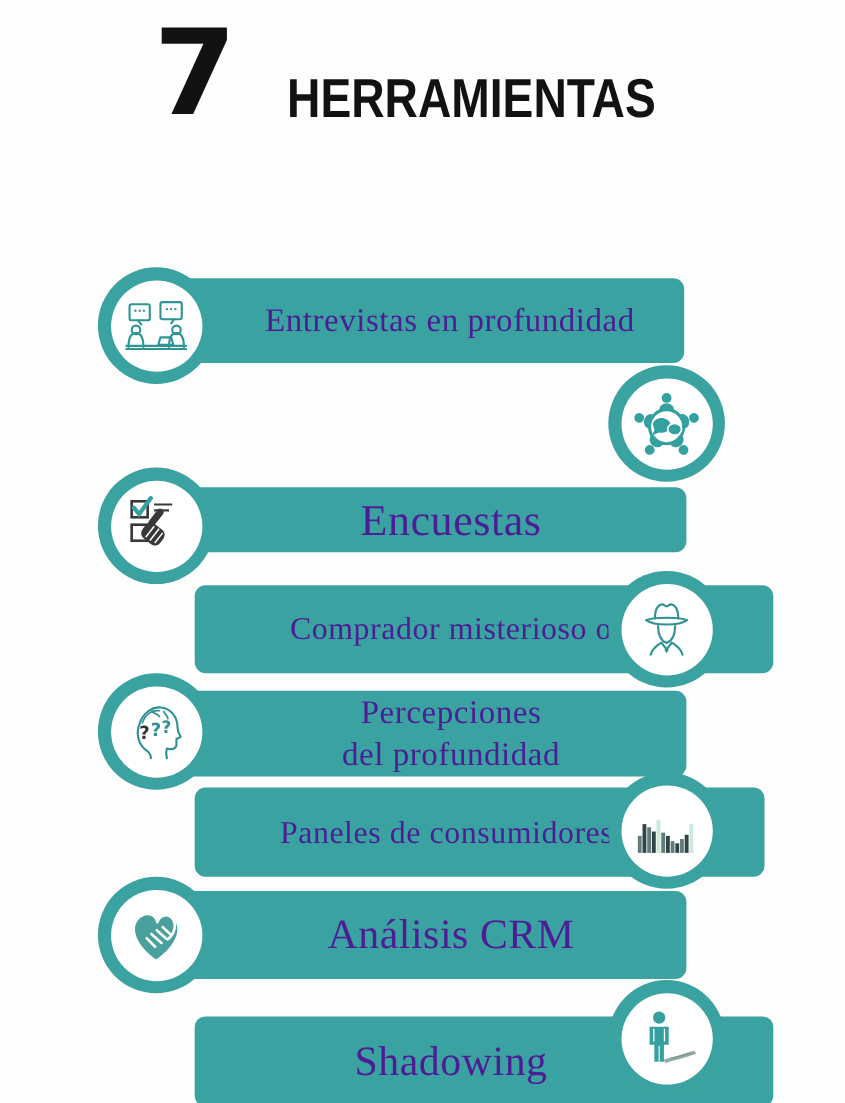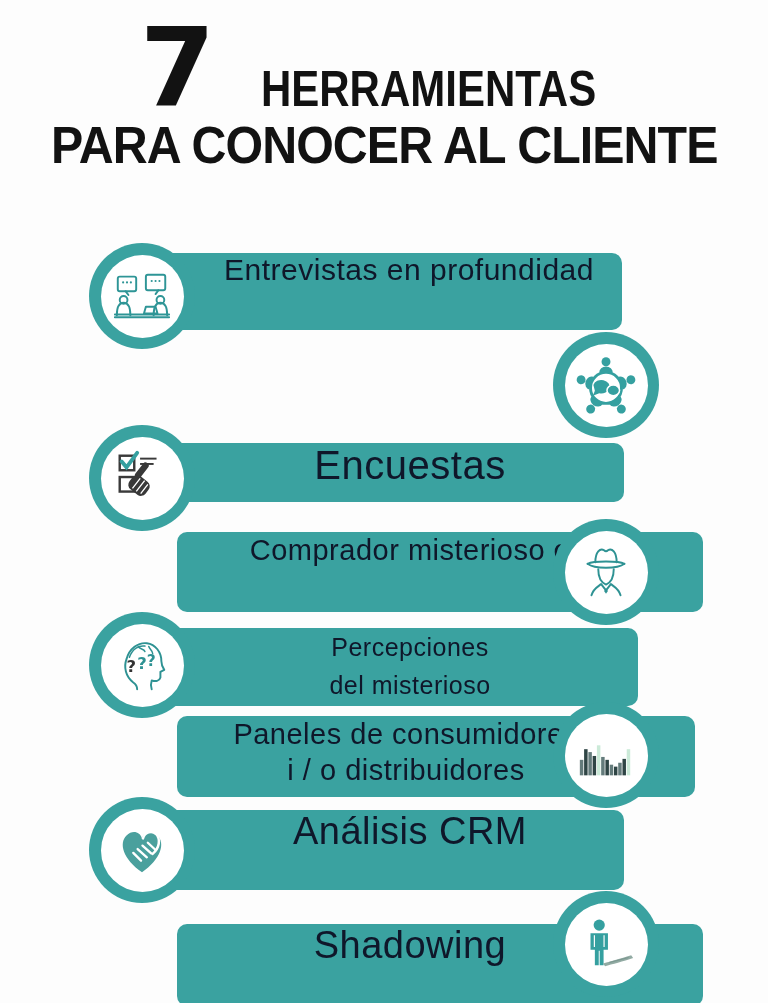--- a/index.html
+++ b/index.html
@@ -18,62 +18,61 @@
     display:inline-block;font-weight:bold;font-size:50px;line-height:0.82;
     transform:scaleX(0.84);transform-origin:center bottom;letter-spacing:0px;
   }
   .title-line2{
     display:inline-block;font-weight:bold;font-size:52px;line-height:1;
     margin-top:9px;transform:scaleX(0.93);transform-origin:center top;letter-spacing:-1px;
   }
   
   .bar{
     position:absolute;background:#3aa2a0;border-radius:10px;
-    display:flex;flex-direction:column;
-    color:#0f172a;letter-spacing:0.5px;
+    display:flex;flex-direction:column;justify-content:center;
+    color:#4c1d95;letter-spacing:0.5px;font-family:Liberation Serif, serif;
   }
   .bar .line{text-align:center;white-space:nowrap;}
   .badge{
     position:absolute;width:106px;height:106px;border-radius:50%;background:#3aa2a0;
     display:flex;align-items:center;justify-content:center;
   }
   .badge-inner{
     width:83px;height:83px;border-radius:50%;background:#ffffff;
     display:flex;align-items:center;justify-content:center;
   }
   .badge-inner svg{display:block;}
 
   .r1-bar{left:150px;top:253px;width:406px;height:77px;font-size:30px;padding:0 10px 0 56px;}
   .r1-badge{left:89px;top:243px;}
   .r2-bar{left:177px;top:343px;width:446px;height:80px;font-size:34px;padding:0 70px 0 10px;}
   .r2-badge{left:553px;top:332px;}
   .r3-bar{left:150px;top:443px;width:408px;height:59px;font-size:40px;padding:0 10px 0 56px;}
   .r3-badge{left:89px;top:425px;}
   .r4-bar{left:177px;top:532px;width:446px;height:80px;font-size:29px;line-height:36px;padding:0 70px 0 10px;}
   .r4-badge{left:553px;top:519px;}
-  .r5-bar{left:150px;top:628px;width:408px;height:78px;font-size:25px;line-height:38px;padding:0 24px 0 56px;}
+  .r5-bar{left:150px;top:628px;width:408px;height:78px;font-size:30px;line-height:38px;padding:0 10px 0 56px;}
   .r5-badge{left:89px;top:612px;}
   .r6-bar{left:177px;top:716px;width:446px;height:81px;font-size:29px;line-height:36px;padding:0 66px 0 6px;}
   .r6-badge{left:553px;top:702px;}
   .r7-bar{left:150px;top:810px;width:408px;height:80px;font-size:38px;padding:0 10px 0 56px;}
   .r7-badge{left:89px;top:797px;}
   .r8-bar{left:177px;top:924px;width:446px;height:82px;font-size:38px;padding:0 70px 0 10px;}
   .r8-badge{left:553px;top:891px;}
 </style>
 </head>
 <body>
 
 <div class="canvas">
 
   <div class="title">
     <div class="title-line1">
       <span class="title-seven">7</span>
       <span class="title-word">HERRAMIENTAS</span>
     </div>
-    <div><span class="title-line2">PARA CONOCER AL CLIENTE</span></div>
   </div>
 
   <div class="bar r1-bar">
     <div class="line">Entrevistas en profundidad</div>
     <div class="line"></div>
   </div>
   <div class="badge r1-badge">
     <div class="badge-inner">
       <svg width="62" height="62" viewBox="0 0 64 64" fill="none" stroke="#2e9596" stroke-width="2" stroke-linecap="round" stroke-linejoin="round">
         <rect x="7" y="12" width="19" height="15" rx="2"></rect>
@@ -162,37 +161,36 @@
         <path d="M13,23.5 C20,29 44,29 51,23.5"></path>
         <path d="M24,29 C24,38 27,43 32,45 C37,43 40,38 40,29"></path>
         <path d="M17,56 C19,49 24,47 27,44.5 L32,51 L37,44.5 C40,47 45,49 47,56"></path>
         <path d="M30,51.5 l2,-2.5 l2,2.5 l-2,3 z" fill="#2e9293" stroke="none"></path>
       </svg>
     </div>
   </div>
 
   <div class="bar r5-bar">
     <div class="line">Percepciones</div>
-    <div class="line">del misterioso</div>
+    <div class="line">del profundidad</div>
   </div>
   <div class="badge r5-badge">
     <div class="badge-inner">
       <svg width="62" height="62" viewBox="0 0 64 64">
         <path d="M27,57 C27,54 26,52 23,50 C15,44 13,34 16,26 C19,15 28,8.5 37,9.5 C46,10.5 52,19 52,28 C52,31 53,34 55,37 L51,39 L51,45 C50,49 46,49 42,48 C41,51 41,54 42,57" fill="none" stroke="#2e9293" stroke-width="2" stroke-linecap="round" stroke-linejoin="round"></path>
         <path d="M19,24 C22,15 29,11.5 35,12.5 M28,13 C30,16 34,15 35,18 M39,13 C40,16 43,17 43,20" fill="none" stroke="#2e9293" stroke-width="1.6" stroke-linecap="round"></path>
         <text x="16" y="39" font-family="DejaVu Sans, sans-serif" font-size="17" font-weight="bold" fill="#333333">?</text>
         <text x="27" y="36" font-family="DejaVu Sans, sans-serif" font-size="17" font-weight="bold" fill="#2e9293">?</text>
         <text x="37" y="33" font-family="DejaVu Sans, sans-serif" font-size="16" font-weight="bold" fill="#2e9293">?</text>
       </svg>
     </div>
   </div>
 
   <div class="bar r6-bar">
     <div class="line">Paneles de consumidores</div>
-    <div class="line">i / o distribuidores</div>
   </div>
   <div class="badge r6-badge">
     <div class="badge-inner">
       <svg width="62" height="62" viewBox="0 0 64 64">
         <g>
           <rect x="5" y="37" width="3.6" height="16" fill="#647b7b"></rect>
           <rect x="9.4" y="26" width="3.6" height="27" fill="#2f4545"></rect>
           <rect x="13.8" y="29" width="3.6" height="24" fill="#647b7b"></rect>
           <rect x="18.2" y="33" width="3.6" height="20" fill="#2f4545"></rect>
           <rect x="22.6" y="22" width="3.6" height="31" fill="#cbead8"></rect>

